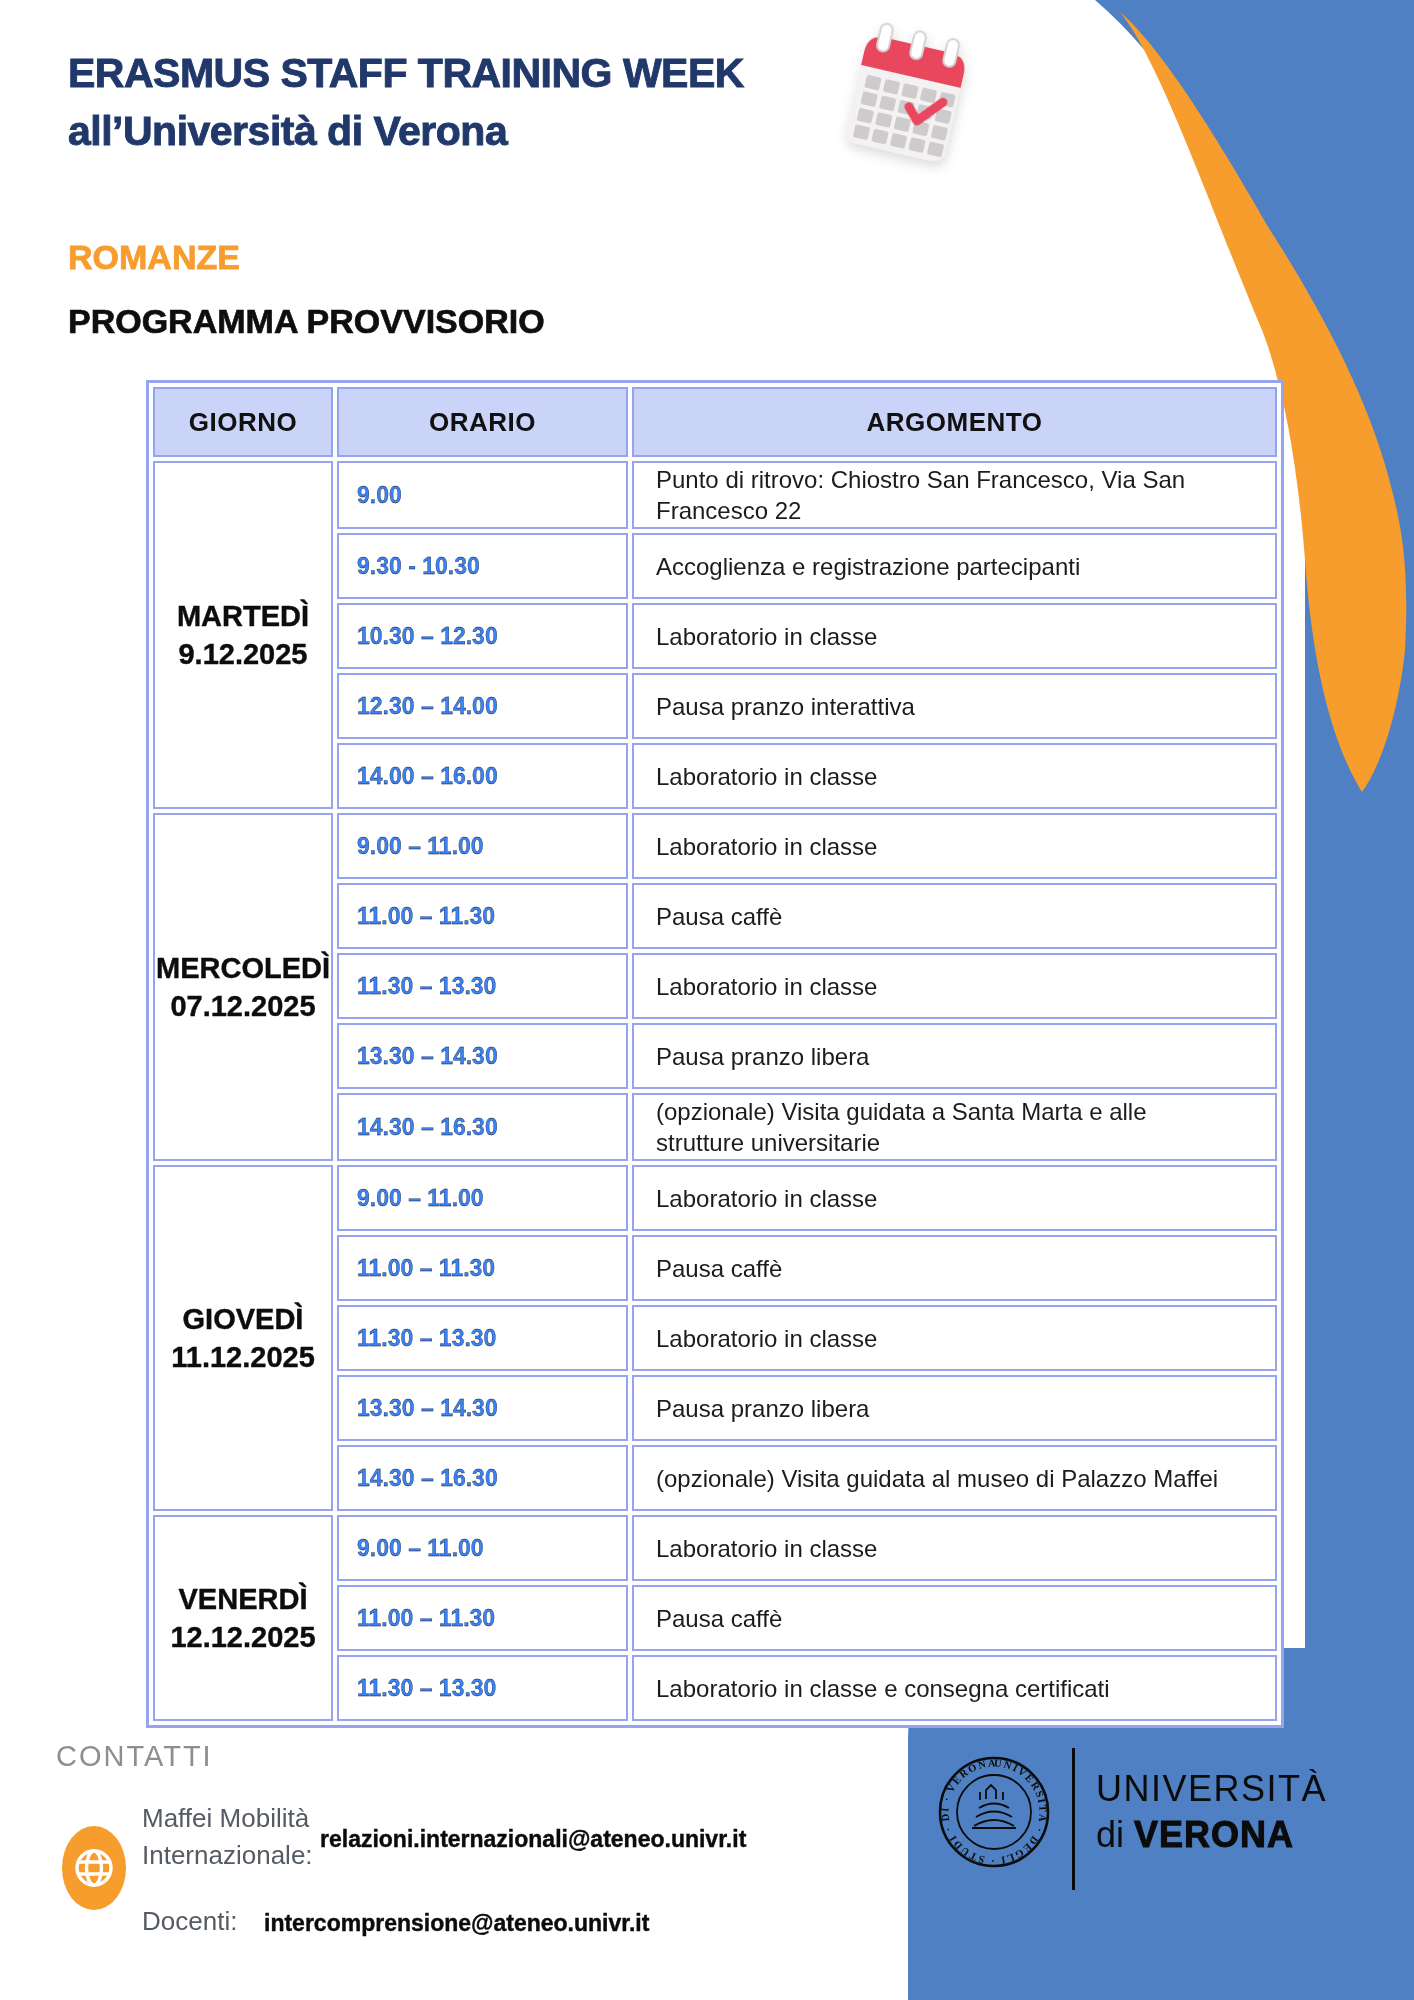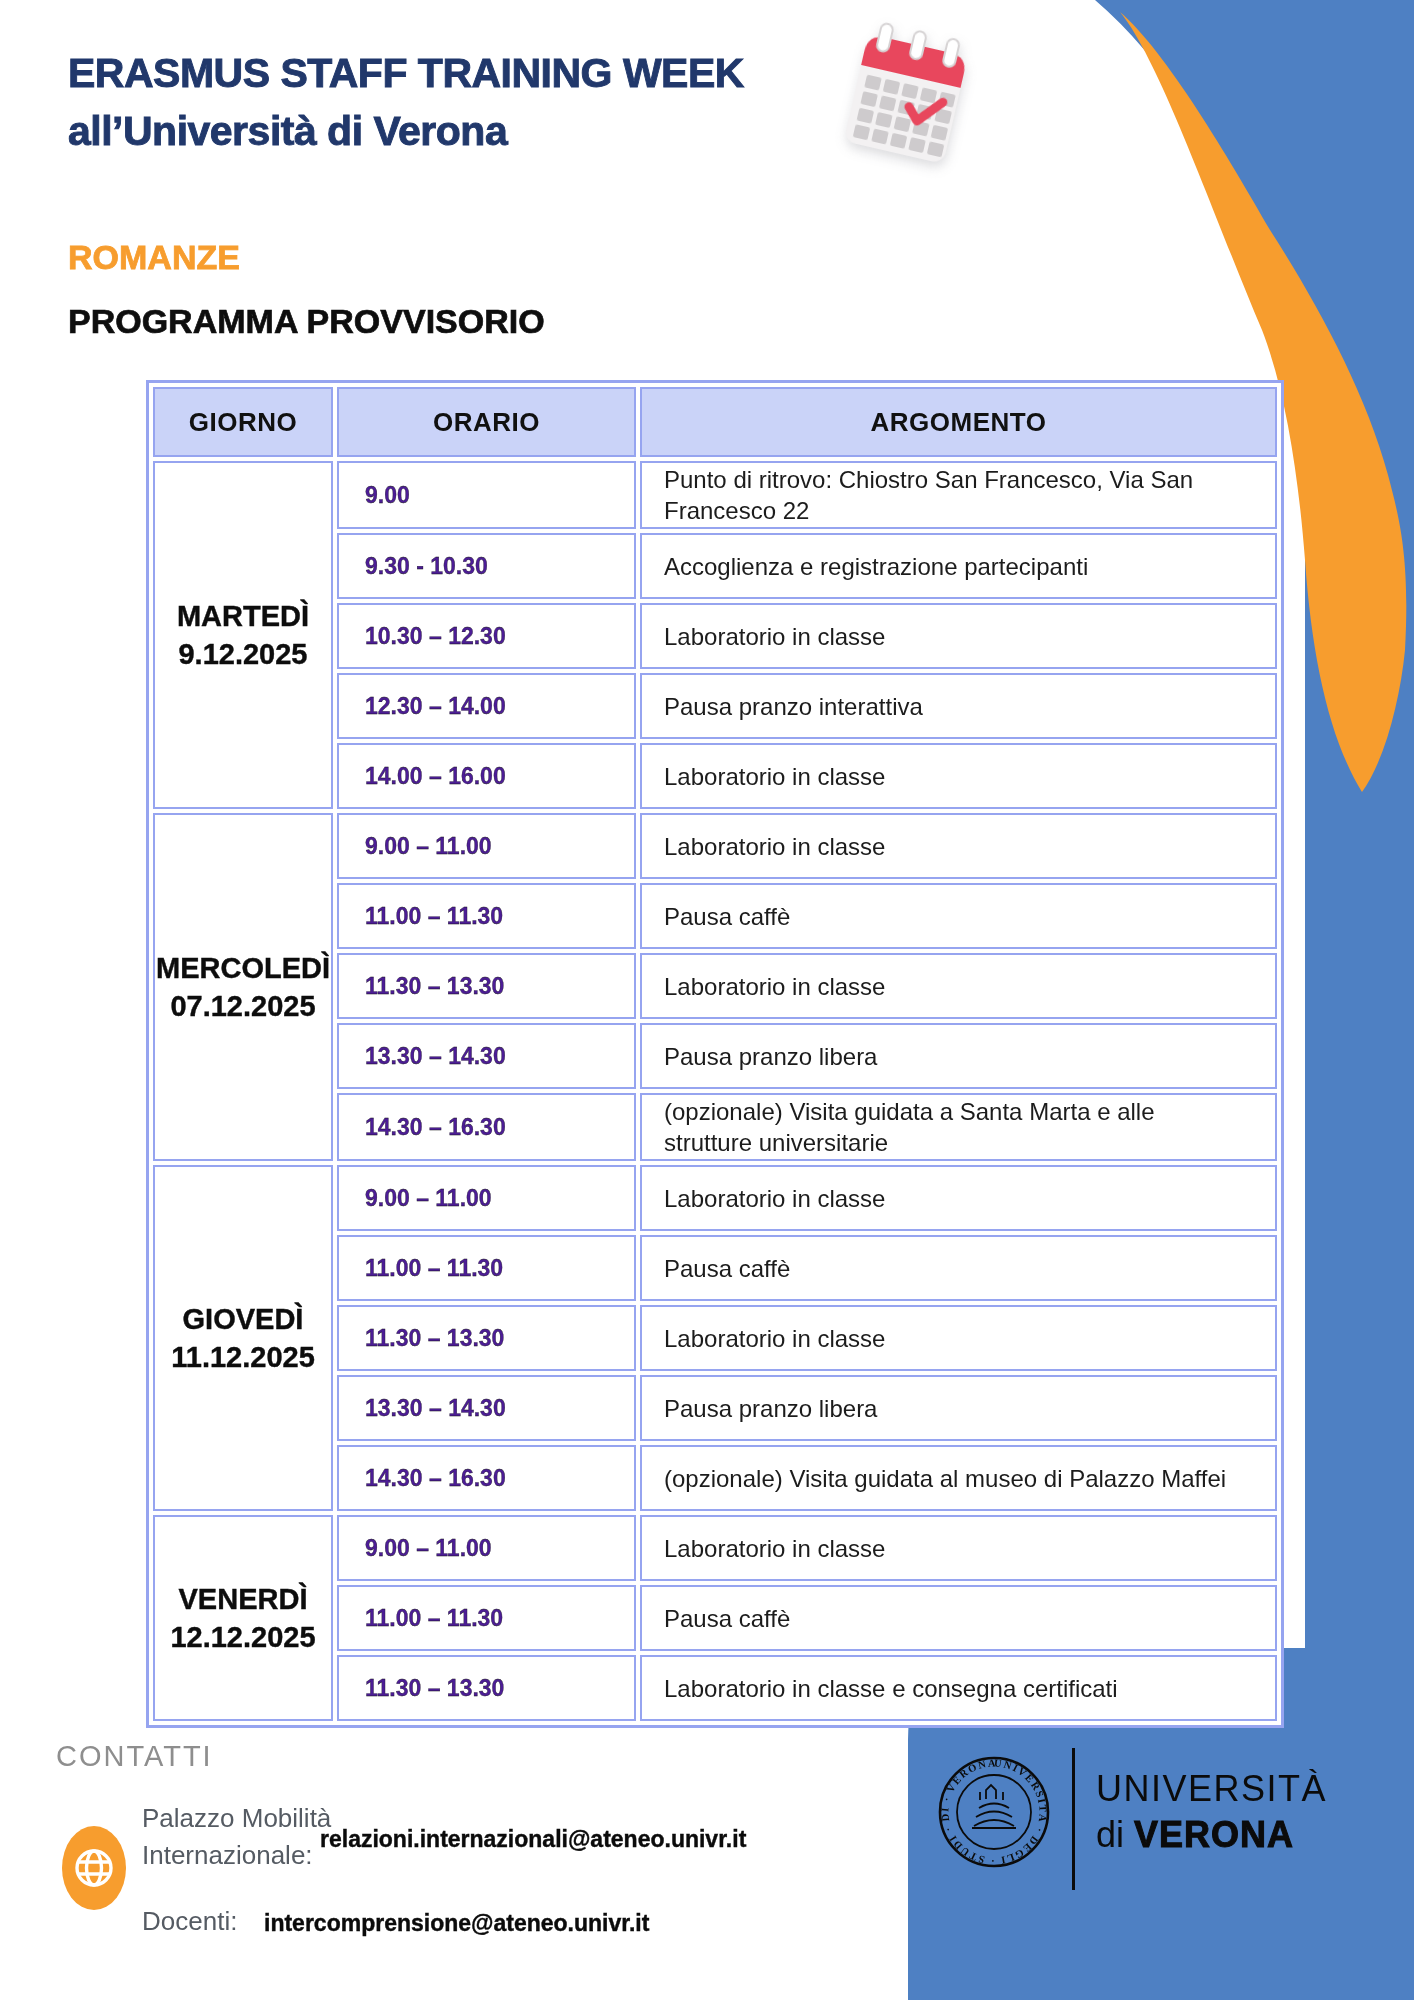--- a/index.html
+++ b/index.html
@@ -52,22 +52,22 @@
   #program-table td{
     border:2px solid var(--tableBorder,#96a4f0);
     background:#ffffff; height:60px; vertical-align:middle;
   }
   .day-cell{ text-align:center; }
   .day-name,.day-date{
     font-size:29px; font-weight:bold; color:#0d0d0d; line-height:38px;
     -webkit-text-stroke:0.4px #0d0d0d;
   }
   .time-cell{
-    width:268px; font-size:23px; font-weight:bold; color:#4c1d95;
-    padding-left:26px; white-space:nowrap; -webkit-text-stroke:0.3px #0d0d0d;
+    width:268px; font-size:23px; font-weight:bold; color:#3b82f6;
+    padding-left:18px; white-space:nowrap; -webkit-text-stroke:0.3px #0d0d0d;
   }
   .topic-cell{
     font-size:24px; color:#1c1c1c; padding-left:22px; padding-right:40px; line-height:31px;margin-left:24px;
   }
   col.c-day{width:164px;} col.c-time{width:272px;} col.c-topic{width:auto;}
   
   #contacts-label{
     position:absolute; left:56px; top:1740px; font-size:29px; color:#8e8e8e;
     letter-spacing:2px; z-index:2;
   }
@@ -268,21 +268,21 @@
     <ellipse cx="32" cy="42" rx="32" ry="42" fill="var(--orange,#f79d2e)"></ellipse>
     <g stroke="#ffffff" stroke-width="3.4" fill="none">
       <circle cx="32" cy="42" r="17"></circle>
       <ellipse cx="32" cy="42" rx="7.5" ry="17"></ellipse>
       <line x1="15" y1="36" x2="49" y2="36"></line>
       <line x1="15" y1="48" x2="49" y2="48"></line>
     </g>
   </svg>
 
   <div id="office-label">
-    <div>Palazzo Mobilità</div>
+    <div>Maffei Mobilità</div>
     <div>Internazionale:</div>
   </div>
   <div id="office-email">relazioni.internazionali@ateneo.univr.it</div>
 
   <div id="docenti-label">Docenti:</div>
   <div id="docenti-email">intercomprensione@ateneo.univr.it</div>
 
   <svg id="university-seal" viewBox="0 0 116 116" aria-hidden="true">
     <circle cx="58" cy="58" r="54" fill="none" stroke="#0b0b0b" stroke-width="2.6"></circle>
     <circle cx="58" cy="58" r="37" fill="none" stroke="#0b0b0b" stroke-width="1.8"></circle>

